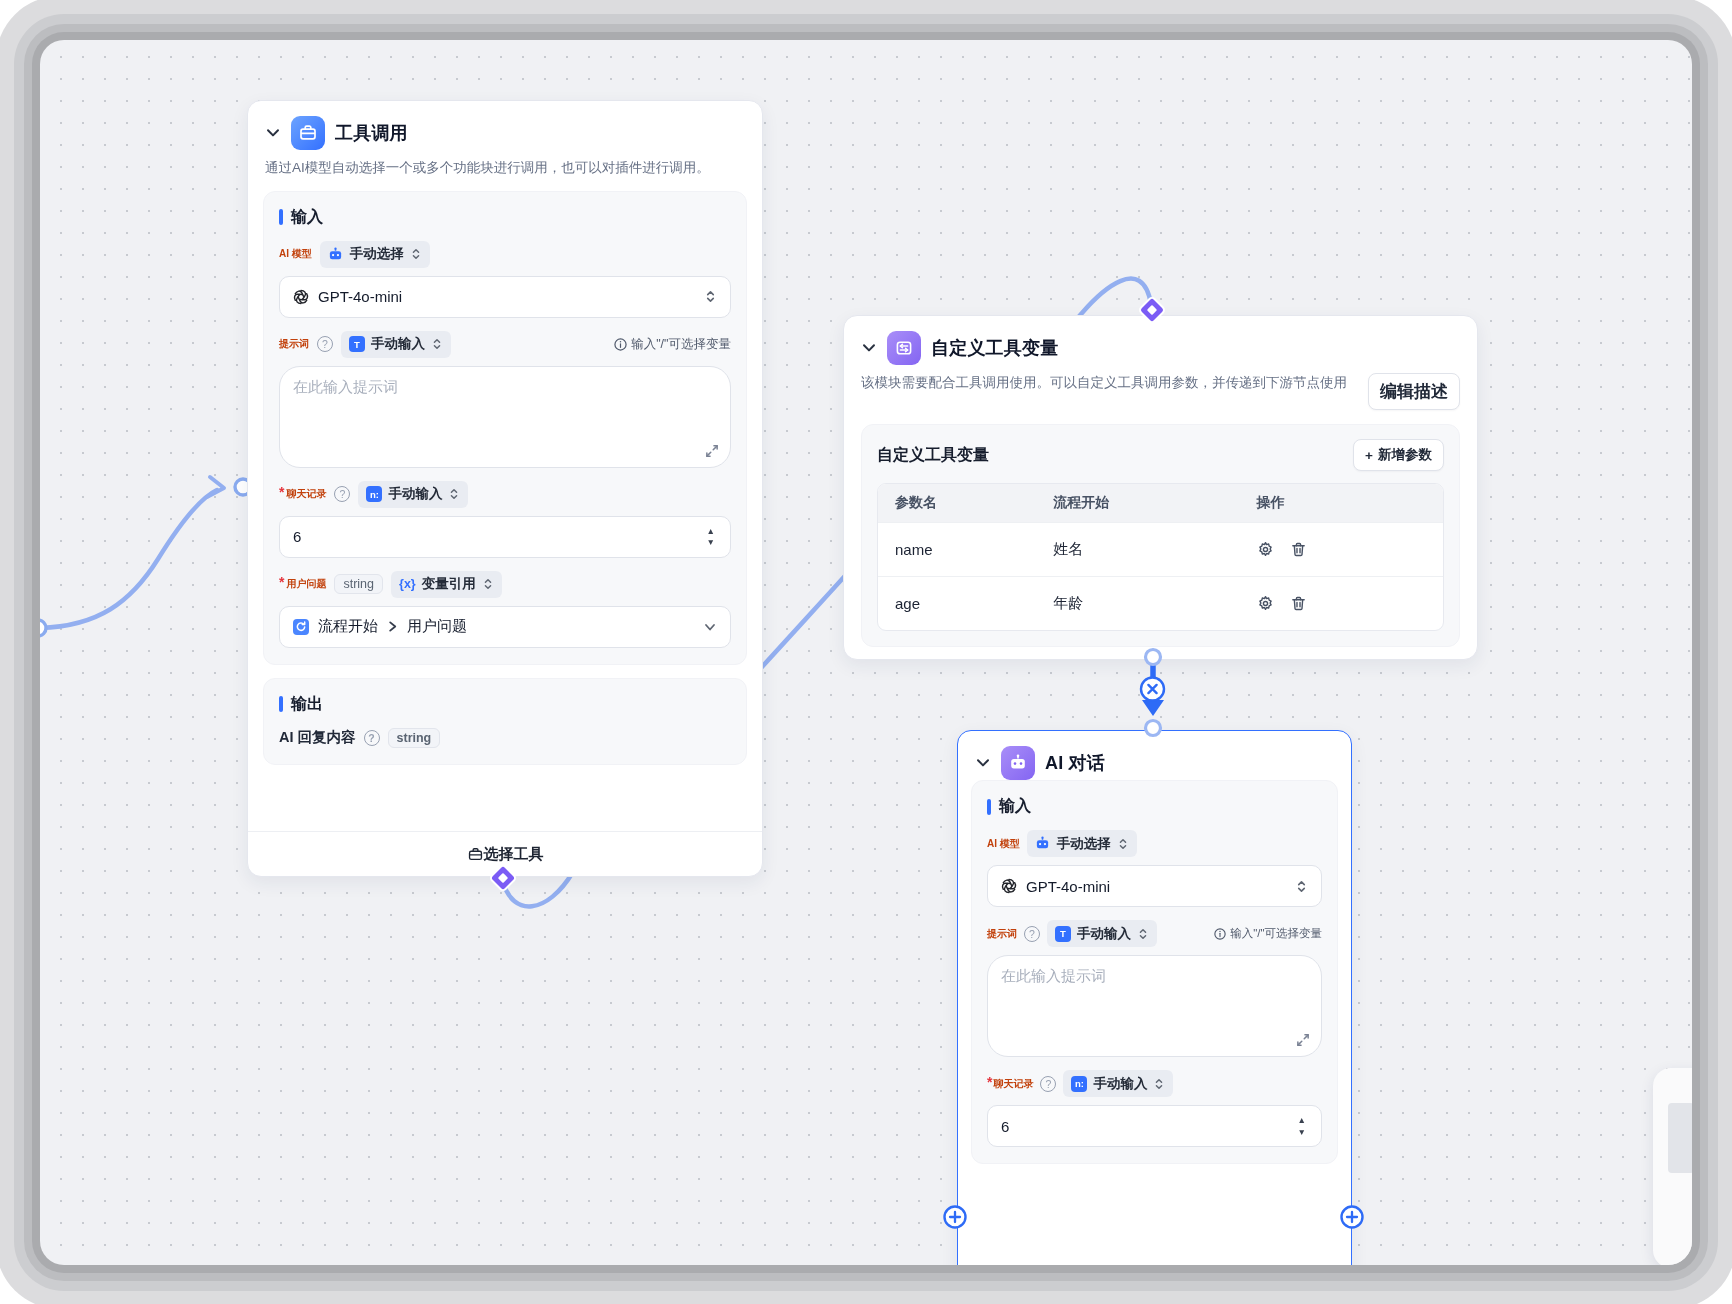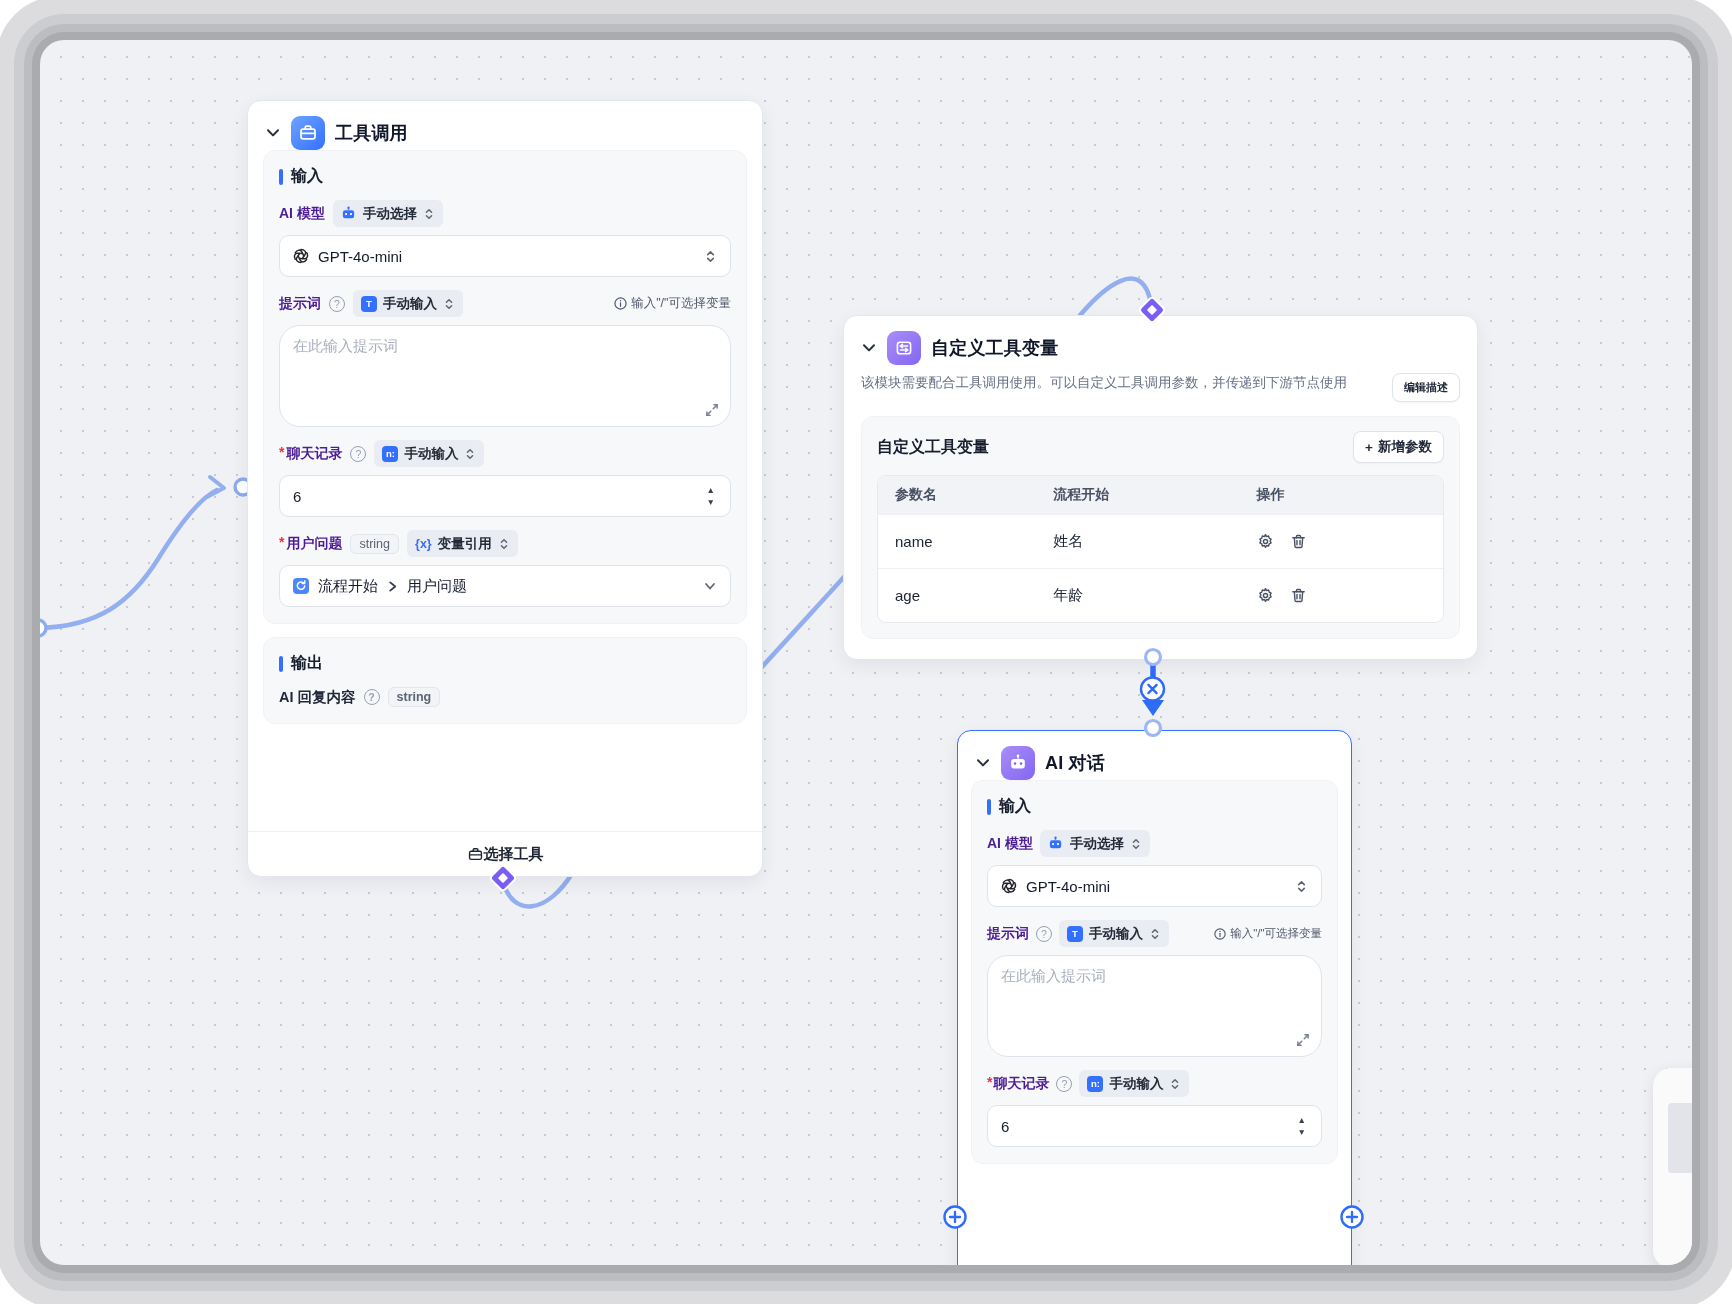--- a/index.html
+++ b/index.html
@@ -34,21 +34,21 @@
   .ntitle { font-size:18px; font-weight:700; color:#10172a; letter-spacing:.2px; }
   .ndesc { padding:8px 17px 13px 17px; font-size:13.5px; color:#667085; line-height:1.45; }
 
   .sec { margin:0 15px 13px 15px; background:#f7f8fa; border:1px solid #f1f2f6; border-radius:12px; padding:15px 15px 16px 15px; }
   .sec-head { display:flex; align-items:center; gap:8px; margin-bottom:13px; }
   .sec-bar { width:4px; height:16px; border-radius:2px; background:#3370ff; }
   .sec-title { font-size:16px; font-weight:700; color:#171e2e; }
 
   .frow { display:flex; align-items:center; gap:8px; margin:13px 0 8px 0; }
   .frow.first { margin-top:2px; }
-  .flabel { font-size:14px; font-weight:600; color:#4c1d95; }
+  .flabel { font-size:10px; font-weight:600; color:#c2410c; }
   .req { color:#e5353e; font-weight:700; margin-right:-6px; font-size:14px; transform:translateY(-2px); }
   .help { width:16px; height:16px; border:1.3px solid #98a1b2; border-radius:50%;
           font-size:10.5px; color:#98a1b2; display:inline-flex; align-items:center; justify-content:center; flex:none; }
   .tag { display:inline-flex; align-items:center; gap:6px; background:#e9ecf2; border-radius:6px;
          height:27px; padding:0 8px; font-size:13.5px; font-weight:600; color:#242b38; cursor:pointer; }
   .tic { display:inline-flex; width:16px; height:16px; align-items:center; justify-content:center; }
   .tic-sq { width:16px; height:16px; border-radius:4px; background:#3370ff; color:#fff; font-size:9.5px; font-weight:700;
             display:inline-flex; align-items:center; justify-content:center; }
   .vx { color:#3370ff; font-weight:700; font-size:12.5px; }
   .hint { margin-left:auto; display:inline-flex; align-items:center; gap:4px; font-size:12.5px; color:#50596b; }
@@ -69,21 +69,21 @@
   .spin { position:absolute; right:15px; top:0; height:100%; display:flex; flex-direction:column;
           align-items:center; justify-content:center; gap:3px; font-size:8.5px; color:#39414f; line-height:1; cursor:pointer; }
 
   .orow { display:flex; align-items:center; gap:8px; font-size:14.5px; font-weight:600; color:#222a39; margin-top:2px; }
   .nfooter { margin-top:auto; border-top:1px solid #edeff3; height:45px; display:flex; align-items:center;
              justify-content:center; font-size:15px; font-weight:600; color:#1d2432; cursor:pointer; flex:none; }
 
   
   .vdesc-row { display:flex; align-items:flex-start; gap:0; padding:8px 17px 12px 17px; }
   .vdesc { font-size:13.5px; color:#667085; line-height:1.5; flex:1; }
-  .btn { background:#fff; border:1px solid #e0e3ea; border-radius:8px; padding:6px 11px; font-size:11px;
+  .btn { background:#fff; border:1px solid #e0e3ea; border-radius:8px; padding:6px 11px; font-size:17px;
          color:#222a39; font-weight:600; white-space:nowrap; cursor:pointer; box-shadow:0 1px 2px rgba(20,30,60,.04); }
   .vpanel { margin:2px 17px 16px 17px; background:#f7f8fa; border:1px solid #f1f2f6; border-radius:12px; padding:14px 15px 15px 15px; }
   .vpanel-head { display:flex; align-items:center; margin-bottom:12px; }
   .vpanel-title { font-size:16px; font-weight:700; color:#171e2e; }
   .vpanel-head .btn { margin-left:auto; display:inline-flex; align-items:center; gap:5px; font-size:13.5px; }
   .ptable { background:#fff; border:1px solid #e7e9ef; border-radius:9px; overflow:hidden; }
   .trow { display:flex; align-items:center; }
   .trow.head { background:#f2f3f6; height:38px; font-size:14px; font-weight:600; color:#485264; }
   .trow.body { height:54px; font-size:15px; color:#1c2333; border-top:1px solid #eef0f3; }
   .tc1 { width:31%; padding-left:17px; }
@@ -129,20 +129,21 @@
         </span>
         <span class="nicon blue">
           <svg viewBox="0 0 20 20" width="20" height="20" fill="none" stroke="#fff" stroke-width="1.7" stroke-linejoin="round">
             <rect x="3" y="6.2" width="14" height="9.6" rx="2"></rect>
             <path d="M7.2 6 V4.6 a1.4 1.4 0 0 1 1.4 -1.4 h2.8 a1.4 1.4 0 0 1 1.4 1.4 V6"></path>
             <path d="M3 10.4 h14"></path>
           </svg>
         </span>
         <span class="ntitle">工具调用</span>
       </div>
+      <div class="ndesc">通过AI模型自动选择一个或多个功能块进行调用，也可以对插件进行调用。</div>
 
       <div class="sec">
         <div class="sec-head">
           <span class="sec-bar"></span>
           <span class="sec-title">输入</span>
         </div>
 
         <div class="frow first">
           <span class="flabel">AI 模型</span>
           <span class="tag">

